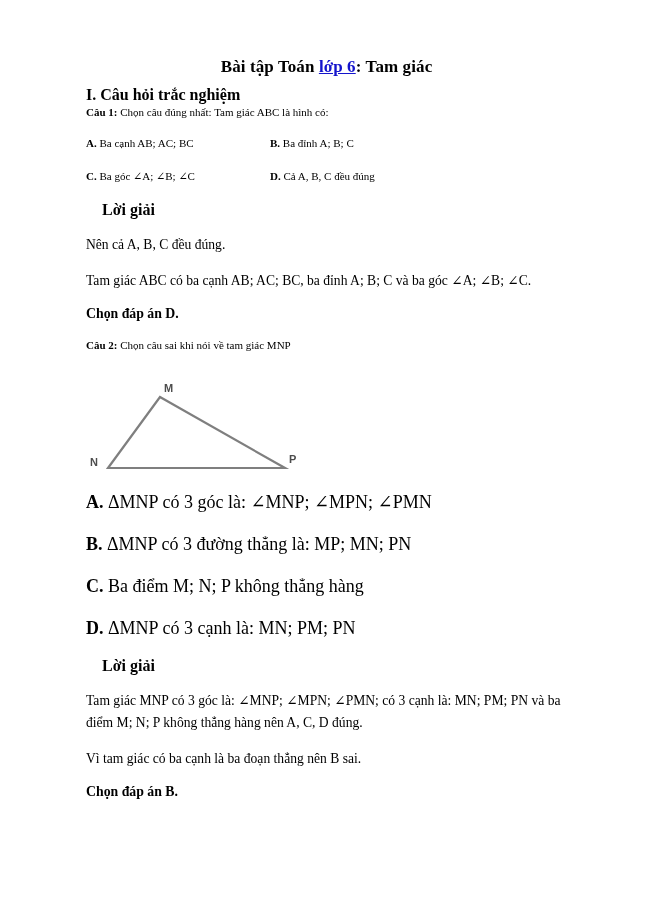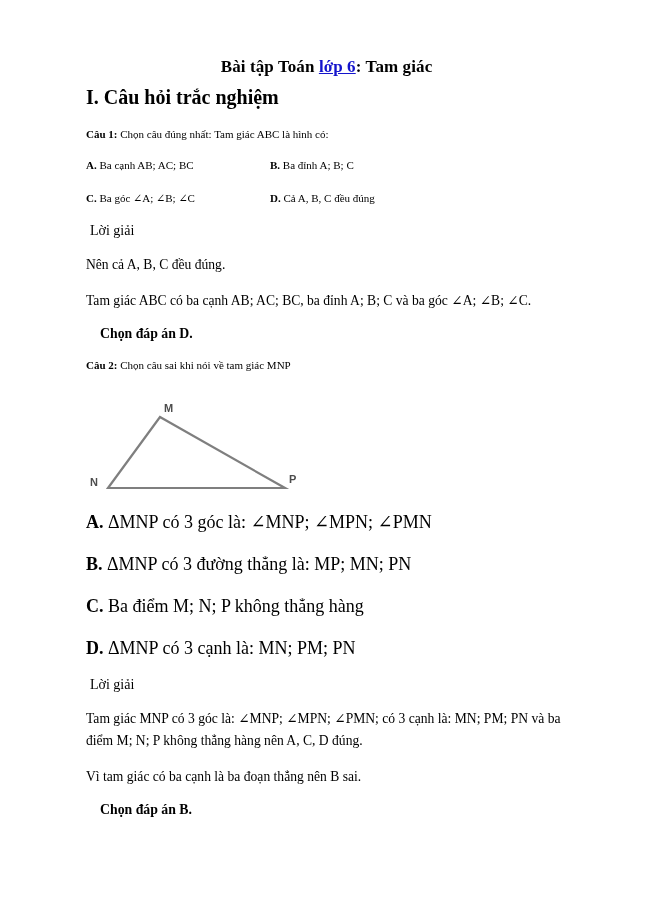--- a/index.html
+++ b/index.html
@@ -51,22 +51,21 @@
   .blk {
     font-size: 11px;
     line-height: 1.5;
     margin: 0 0 14.5px 0;
     text-align: left;
   }
   .blk.tight { margin-bottom: 13px; }
 
   .section-head {
     font-weight: bold;
-    font-size: 20px;
-    margin-bottom: 17px;
+    font-size: 16px;
   }
 
   .q-label { font-weight: bold; }
 
   .opt-row {
     position: relative;
     font-size: 11px;
     line-height: 1.5;
     margin: 0 0 14px 0;
     height: 19px;
@@ -85,29 +84,29 @@
   }
   .opt-key { font-weight: bold; }
 
   .opt-single {
     font-size: 18px;
     line-height: 1.5;
     margin: 0 0 15px 0;
   }
 
   .solution-head {
-    font-weight: normal;
-    font-size: 14px;
-    margin: 0 0 15px 4px;
+    font-weight: bold;
+    font-size: 16px;
+    margin: 0 0 15px 16px;
   }
 
   .answer-line {
     font-weight: bold;
     font-size: 13.8px;
-    margin: 0 0 15px 14px;
+    margin: 0 0 15px 0;
   }
 
   .para {
     font-size: 13.6px;
     line-height: 1.62;
     margin: 0 0 14px 0;
     text-align: left;
   }
 
   .figure {

